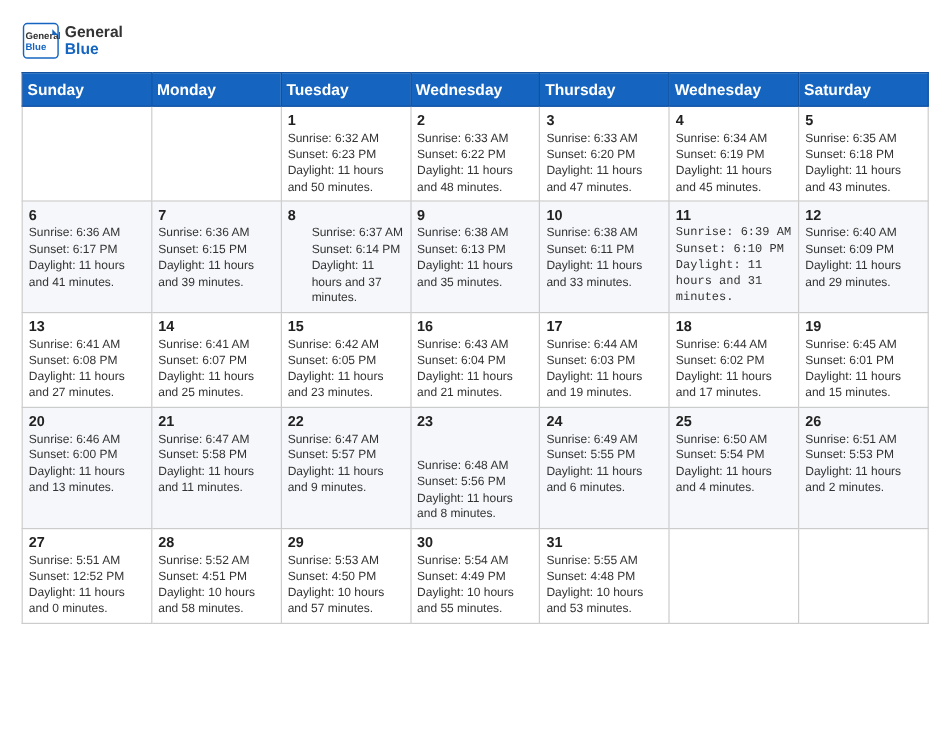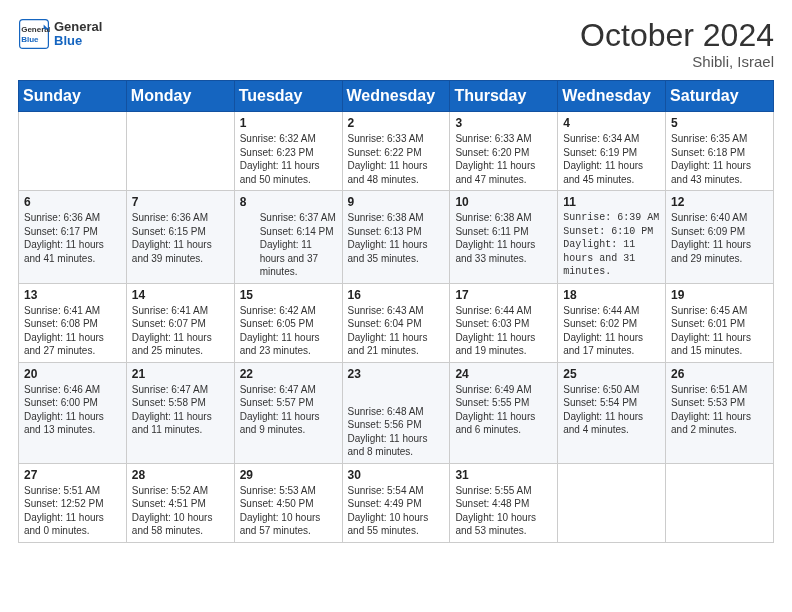--- a/index.html
+++ b/index.html
@@ -54,21 +54,21 @@
       color: #555;
     }
     .calendar {
       width: 100%;
       border-collapse: collapse;
       border: 1px solid #bbb;
     }
     .calendar th {
       background: #1565c0;
       color: #fff;
-      font-size: 16px;
+      font-size: 13px;
       font-weight: bold;
       padding: 6px 4px;
       text-align: left;
       border: 1px solid #1251a0;
     }
     .calendar td {
       vertical-align: top;
       border: 1px solid #ccc;
       padding: 4px 5px;
       width: 106px;
@@ -103,24 +103,20 @@
         <rect x="2" y="2" width="36" height="36" rx="4" fill="#fff" stroke="#1565c0" stroke-width="1.5"></rect>
         <text x="4" y="18" font-size="10" font-weight="bold" fill="#333" font-family="Arial">General</text>
         <text x="4" y="30" font-size="10" font-weight="bold" fill="#1565c0" font-family="Arial">Blue</text>
         <polygon points="32,8 38,14 32,14" fill="#1565c0"></polygon>
       </svg>
       <div class="logo-text">
         <span class="logo-general">General</span>
         <span class="logo-blue">Blue</span>
       </div>
     </div>
-    <div class="title-block">
-      <div class="month-title">October 2024</div>
-      <div class="location">Shibli, Israel</div>
-    </div>
   </div>
 
   <table class="calendar">
     <thead>
       <tr>
         <th>Sunday</th>
         <th>Monday</th>
         <th>Tuesday</th>
         <th>Wednesday</th>
         <th>Thursday</th>

